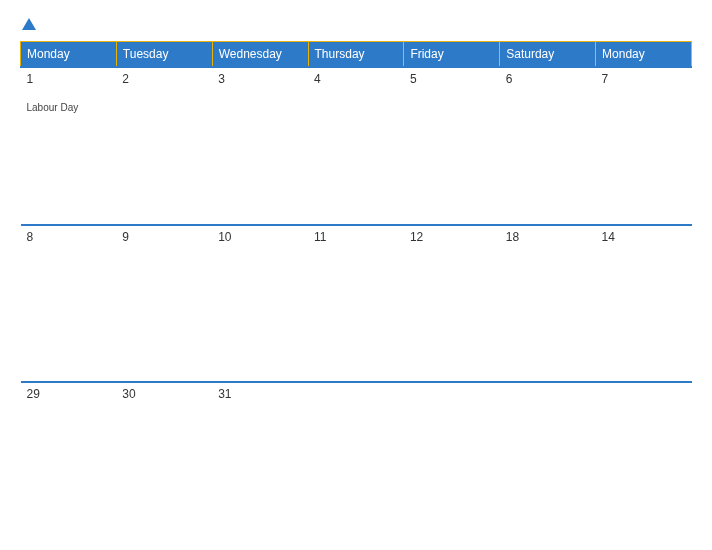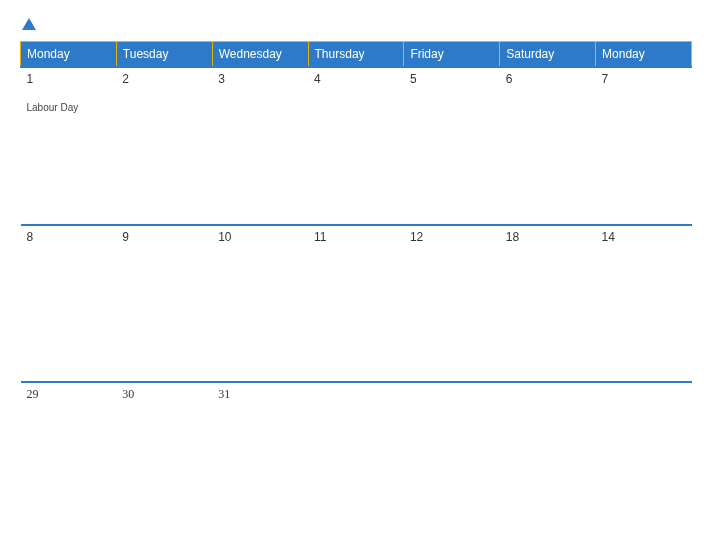--- a/index.html
+++ b/index.html
@@ -110,21 +110,20 @@
     }
     .event-label {
       font-size: 10px;
       color: #444;
       display: block;
       margin-top: 15px;
       line-height: 1.3;
     }
     .last-row td {
       height: 56px;
-      font-family: Liberation Serif, serif;
     }
   </style>
 </head>
 <body>
 
 <div class="page">
 
   <div class="header">
     <div class="logo">
       <div class="logo-text-wrap">

